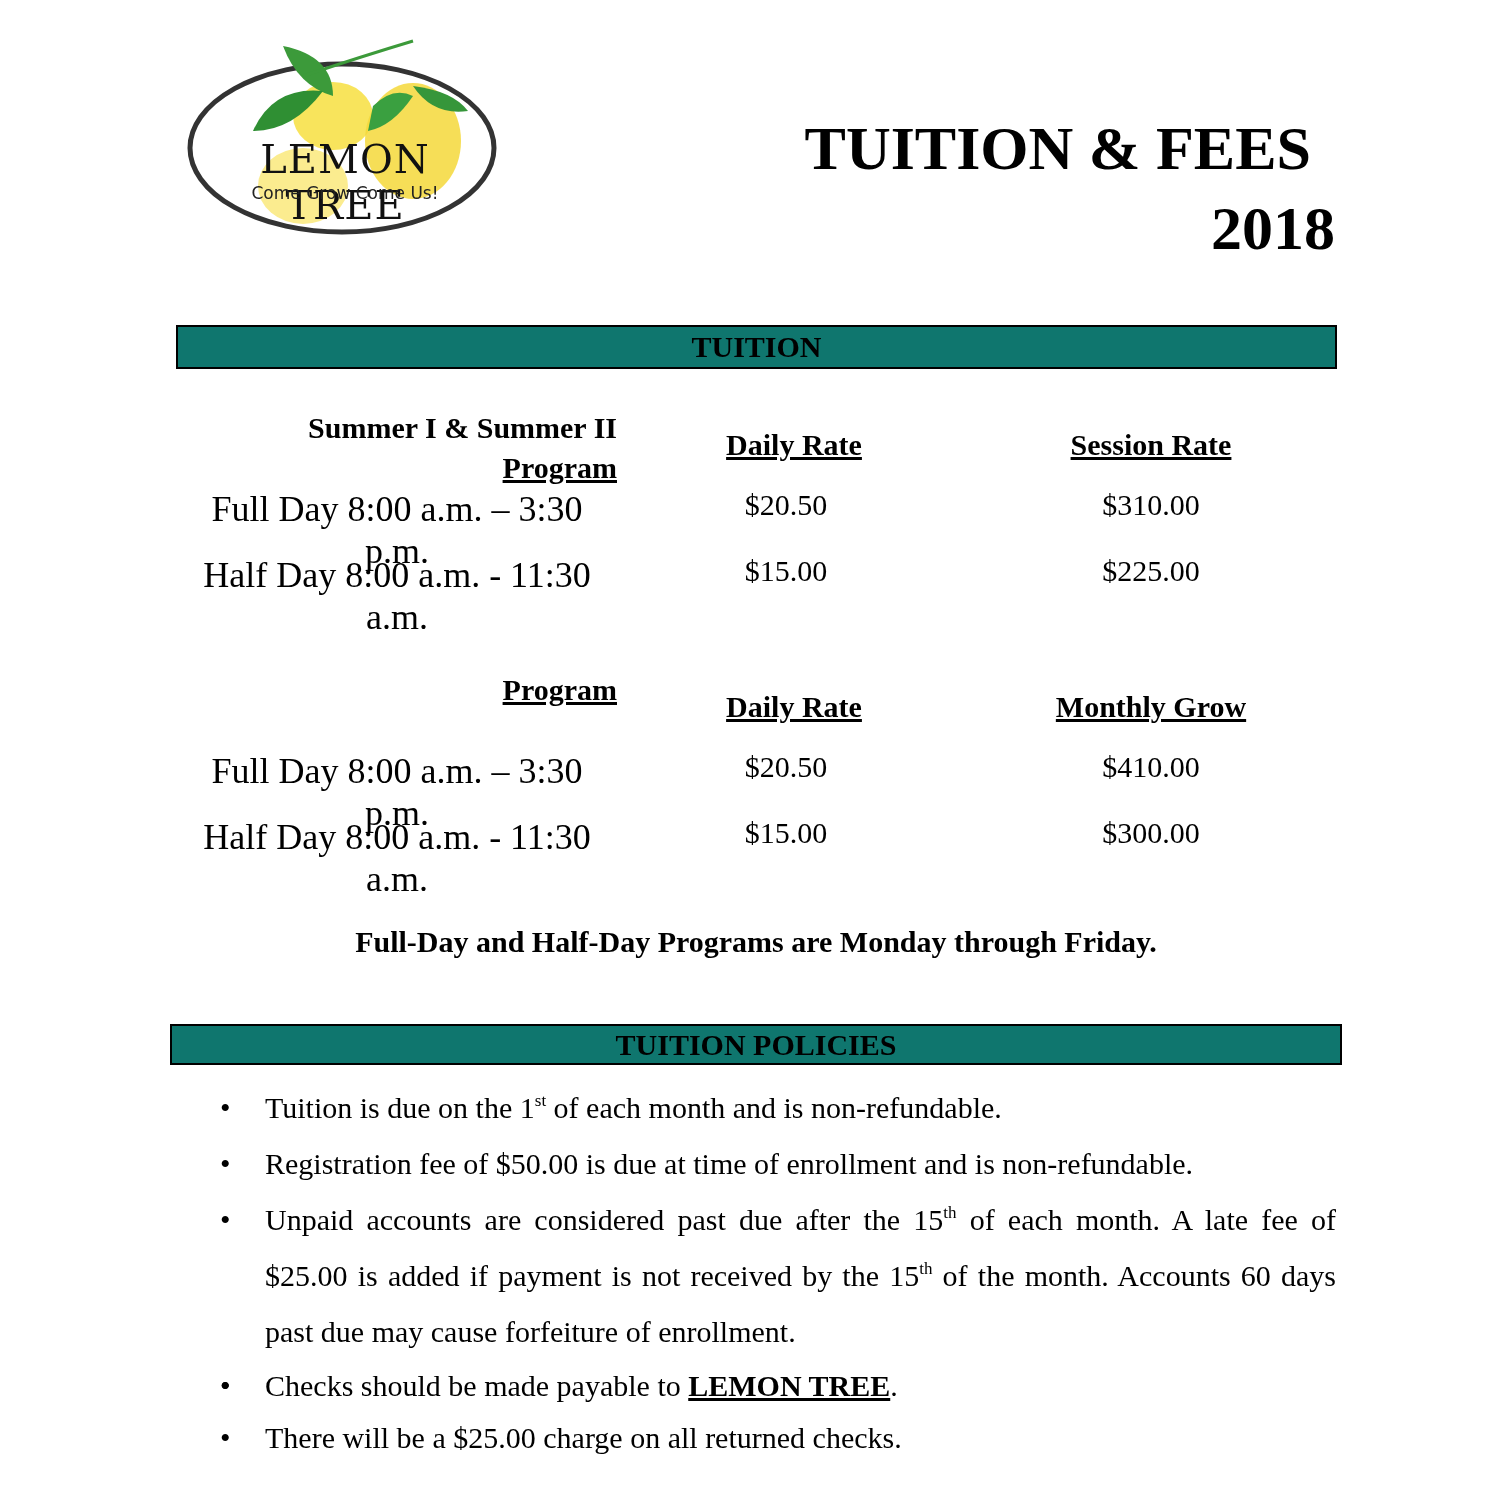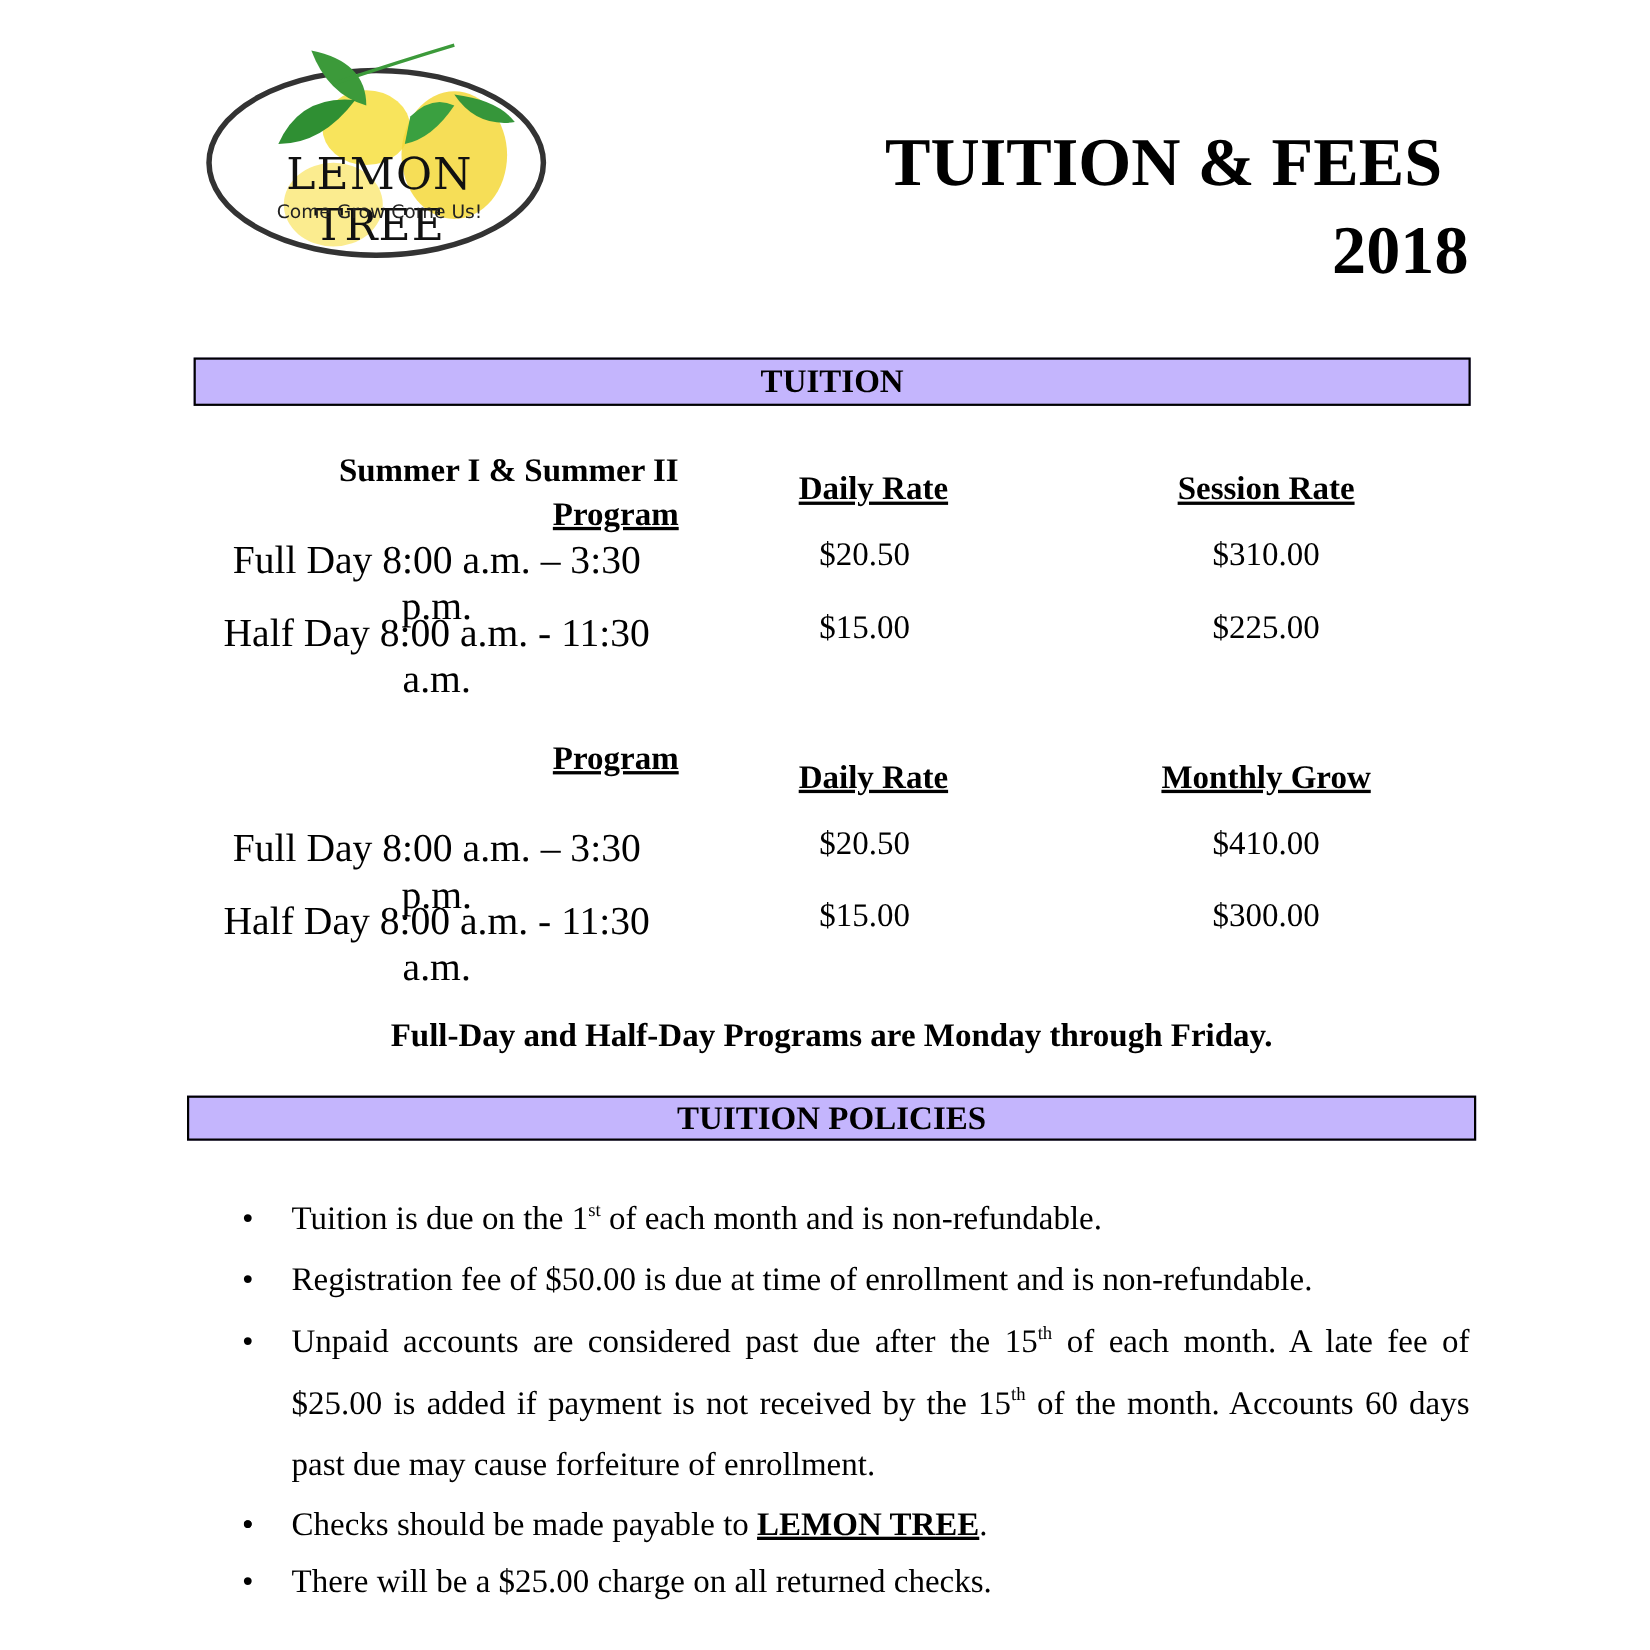--- a/index.html
+++ b/index.html
@@ -2,23 +2,23 @@
 <html><head>
 <meta charset="utf-8">
 <style>
   html, body { margin: 0; padding: 0; background: #ffffff; }
   body { width: 1500px; height: 1500px; position: relative; overflow: hidden;
          font-family: "Liberation Serif", "DejaVu Serif", serif; color: #000; }
   .abs { position: absolute; }
   .logo { left: 183px; top: 36px; width: 318px; height: 206px; }
   .title { right: 165px; top: 108px; text-align: right; font-weight: bold; font-size: 62px; line-height: 80px; }
   .title .l1 { display: block; margin-right: 24px; }
-  .bar { background: #c4b5fd; border: 2px solid #000; box-sizing: border-box; text-align: center; font-weight: bold; font-size: 30px; }
+  .bar { background: #0f766e; border: 2px solid #000; box-sizing: border-box; text-align: center; font-weight: bold; font-size: 30px; }
   .bar1 { left: 176px; top: 325px; width: 1161px; height: 44px; line-height: 40px; }
-  .bar2 { left: 170px; top: 996px; width: 1172px; height: 41px; line-height: 37px; }
+  .bar2 { left: 170px; top: 1024px; width: 1172px; height: 41px; line-height: 37px; }
   .prog { width: 440px; text-align: right; font-weight: bold; font-size: 30px; line-height: 40px; left: 177px; }
   .prog .u { text-decoration: underline; }
   .colh { font-weight: bold; font-size: 30px; text-decoration: underline; text-align: center; width: 300px; }
   .cell { font-size: 30px; text-align: center; }
   .rowlbl { width: 440px; left: 177px; text-align: center; font-size: 36px; }
   .note { left: 0; width: 1512px; text-align: center; font-weight: bold; font-size: 30px; top: 925px; }
   ul.pol { position: absolute; left: 220px; top: 1080px; width: 1116px; margin: 0; padding: 0; list-style: none; font-size: 30px; }
   ul.pol li { position: relative; padding-left: 45px; line-height: 56px; text-align: justify; }
   ul.pol li .bullet { position: absolute; left: 0; top: 0; }
   ul.pol li.tight { line-height: 52px; }

